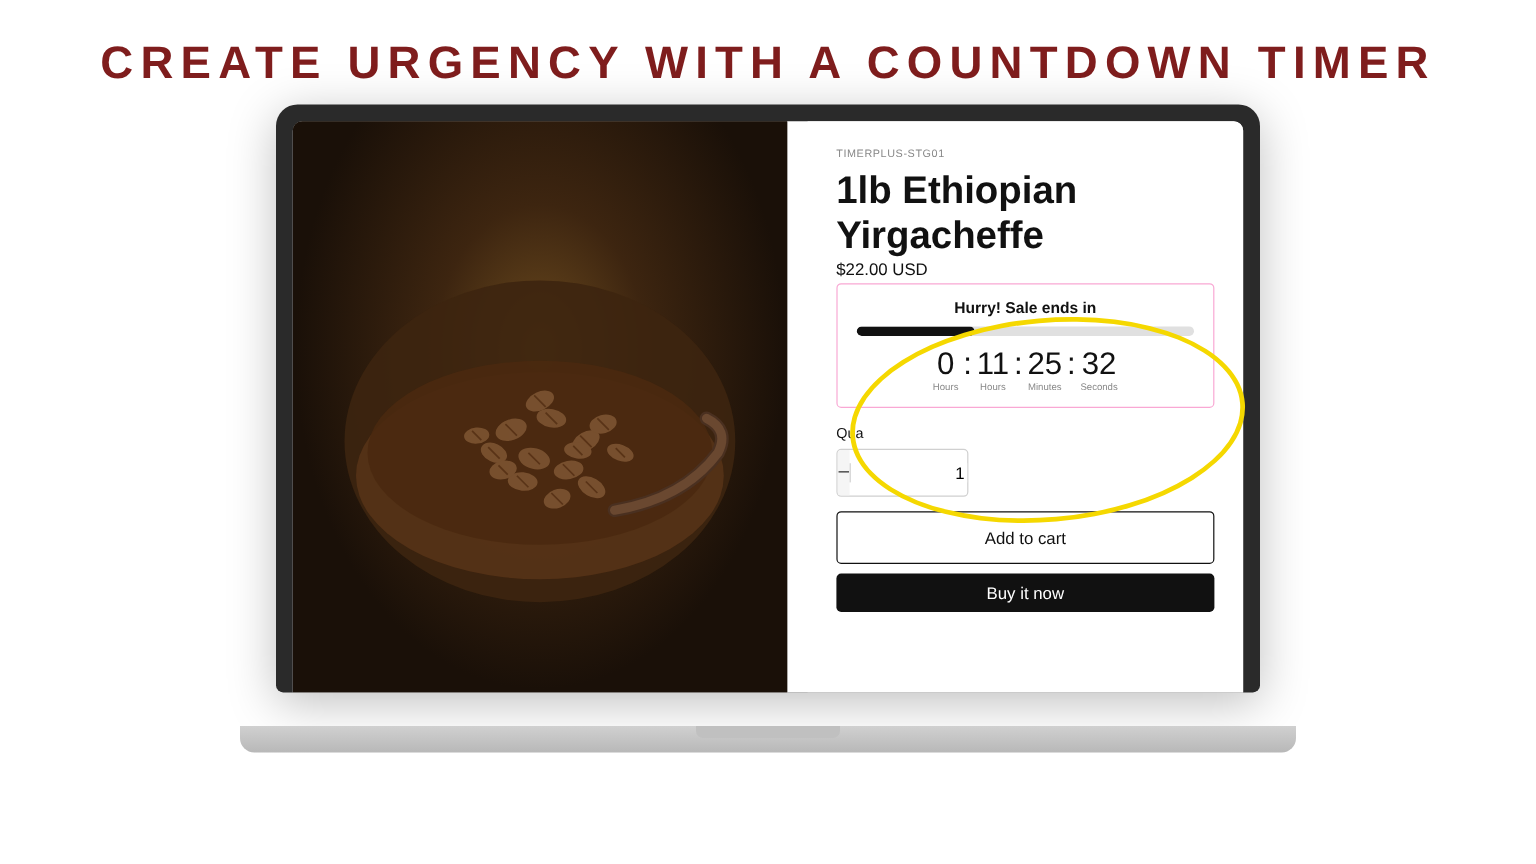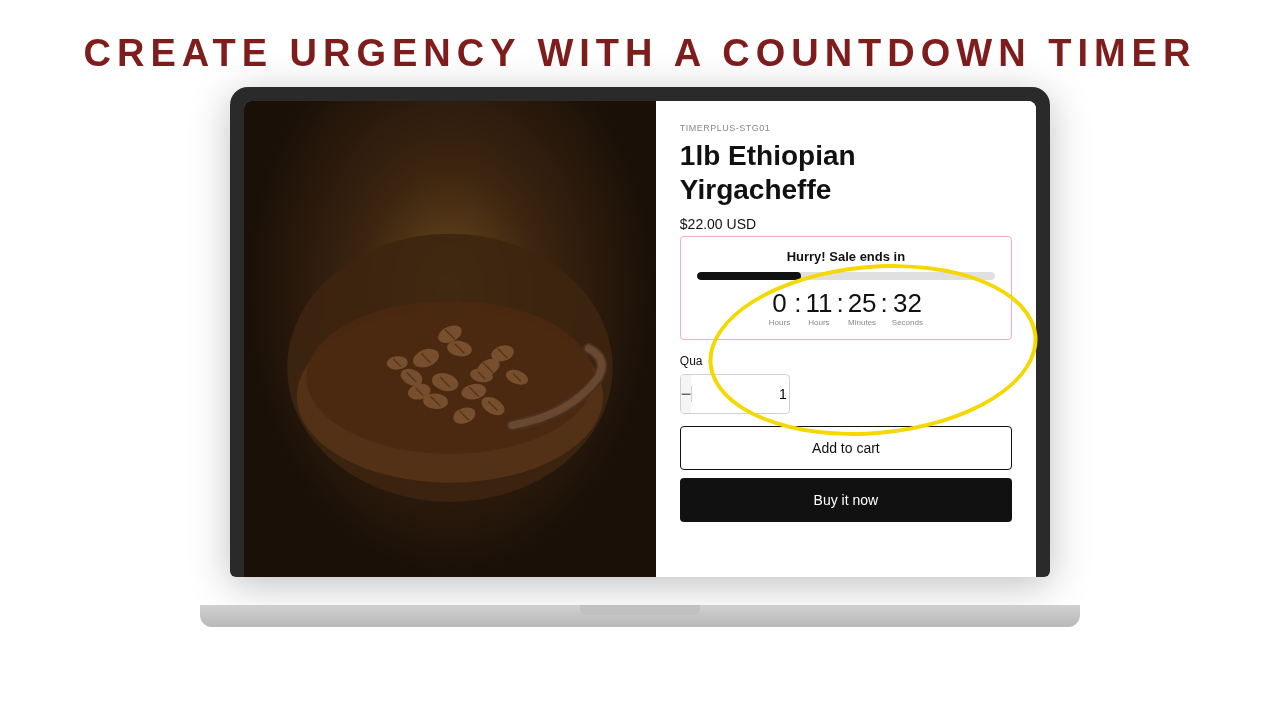--- a/index.html
+++ b/index.html
@@ -46,20 +46,21 @@
       padding: 14px 14px 0 14px;
     }
 
     .laptop-screen {
       width: 100%;
       height: 100%;
       background: #fff;
       border-radius: 8px 8px 0 0;
       overflow: hidden;
       display: flex;
+      gap: 17px;
     }
 
     
     .laptop-base {
       position: absolute;
       bottom: 0;
       left: -30px;
       width: 880px;
       height: 22px;
       background: linear-gradient(to bottom, #d0d0d0, #b8b8b8);
@@ -107,25 +108,25 @@
 
     .sku {
       font-size: 9px;
       color: #888;
       letter-spacing: 0.5px;
       margin-bottom: 6px;
       font-family: Arial, sans-serif;
     }
 
     .product-title {
-      font-size: 28px;
+      font-size: 32px;
       font-weight: 700;
       color: #111;
       line-height: 1.2;
-      margin-bottom: 10px;
+      margin-bottom: 0;
       font-family: Arial, sans-serif;
     }
 
     .product-price {
       font-size: 14px;
       color: #111;
       margin-bottom: 4px;
       font-family: Arial, sans-serif;
     }
 
@@ -250,21 +251,21 @@
       font-size: 14px;
       font-weight: 500;
       cursor: pointer;
       margin-bottom: 8px;
       font-family: Arial, sans-serif;
       color: #111;
     }
 
     .btn-buy-now {
       width: 100%;
-      height: 44px;
+      height: 32px;
       background: #111;
       border: none;
       border-radius: 4px;
       font-size: 14px;
       font-weight: 500;
       cursor: pointer;
       color: #fff;
       font-family: Arial, sans-serif;
     }
 

